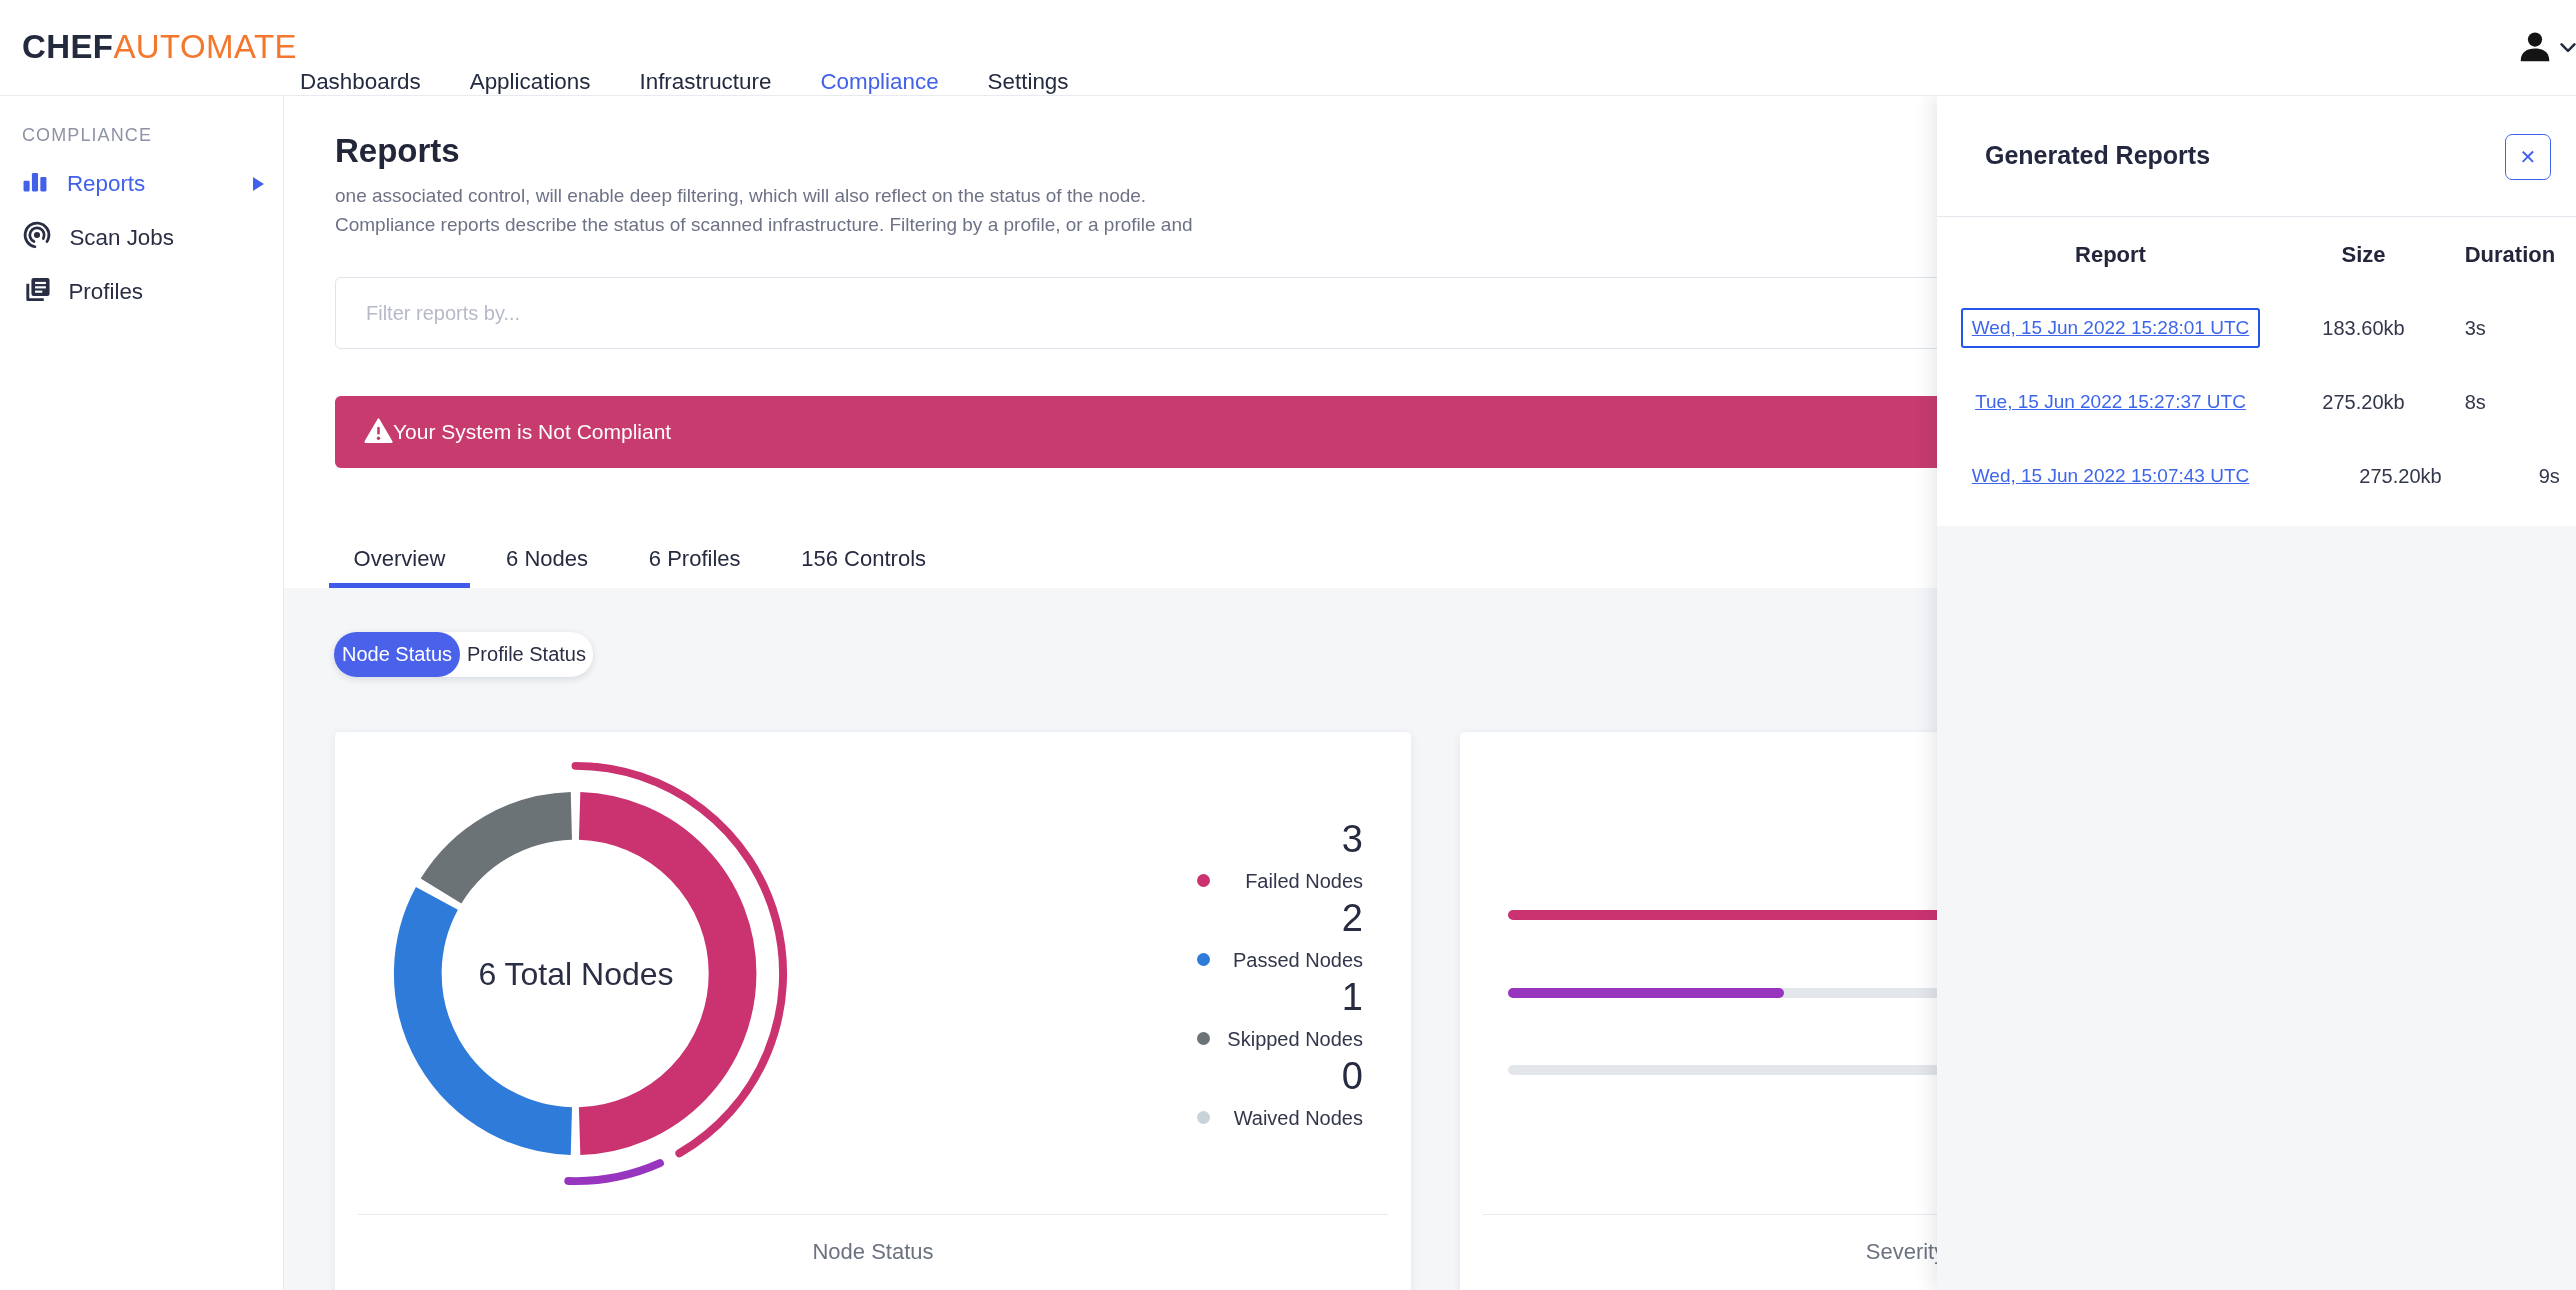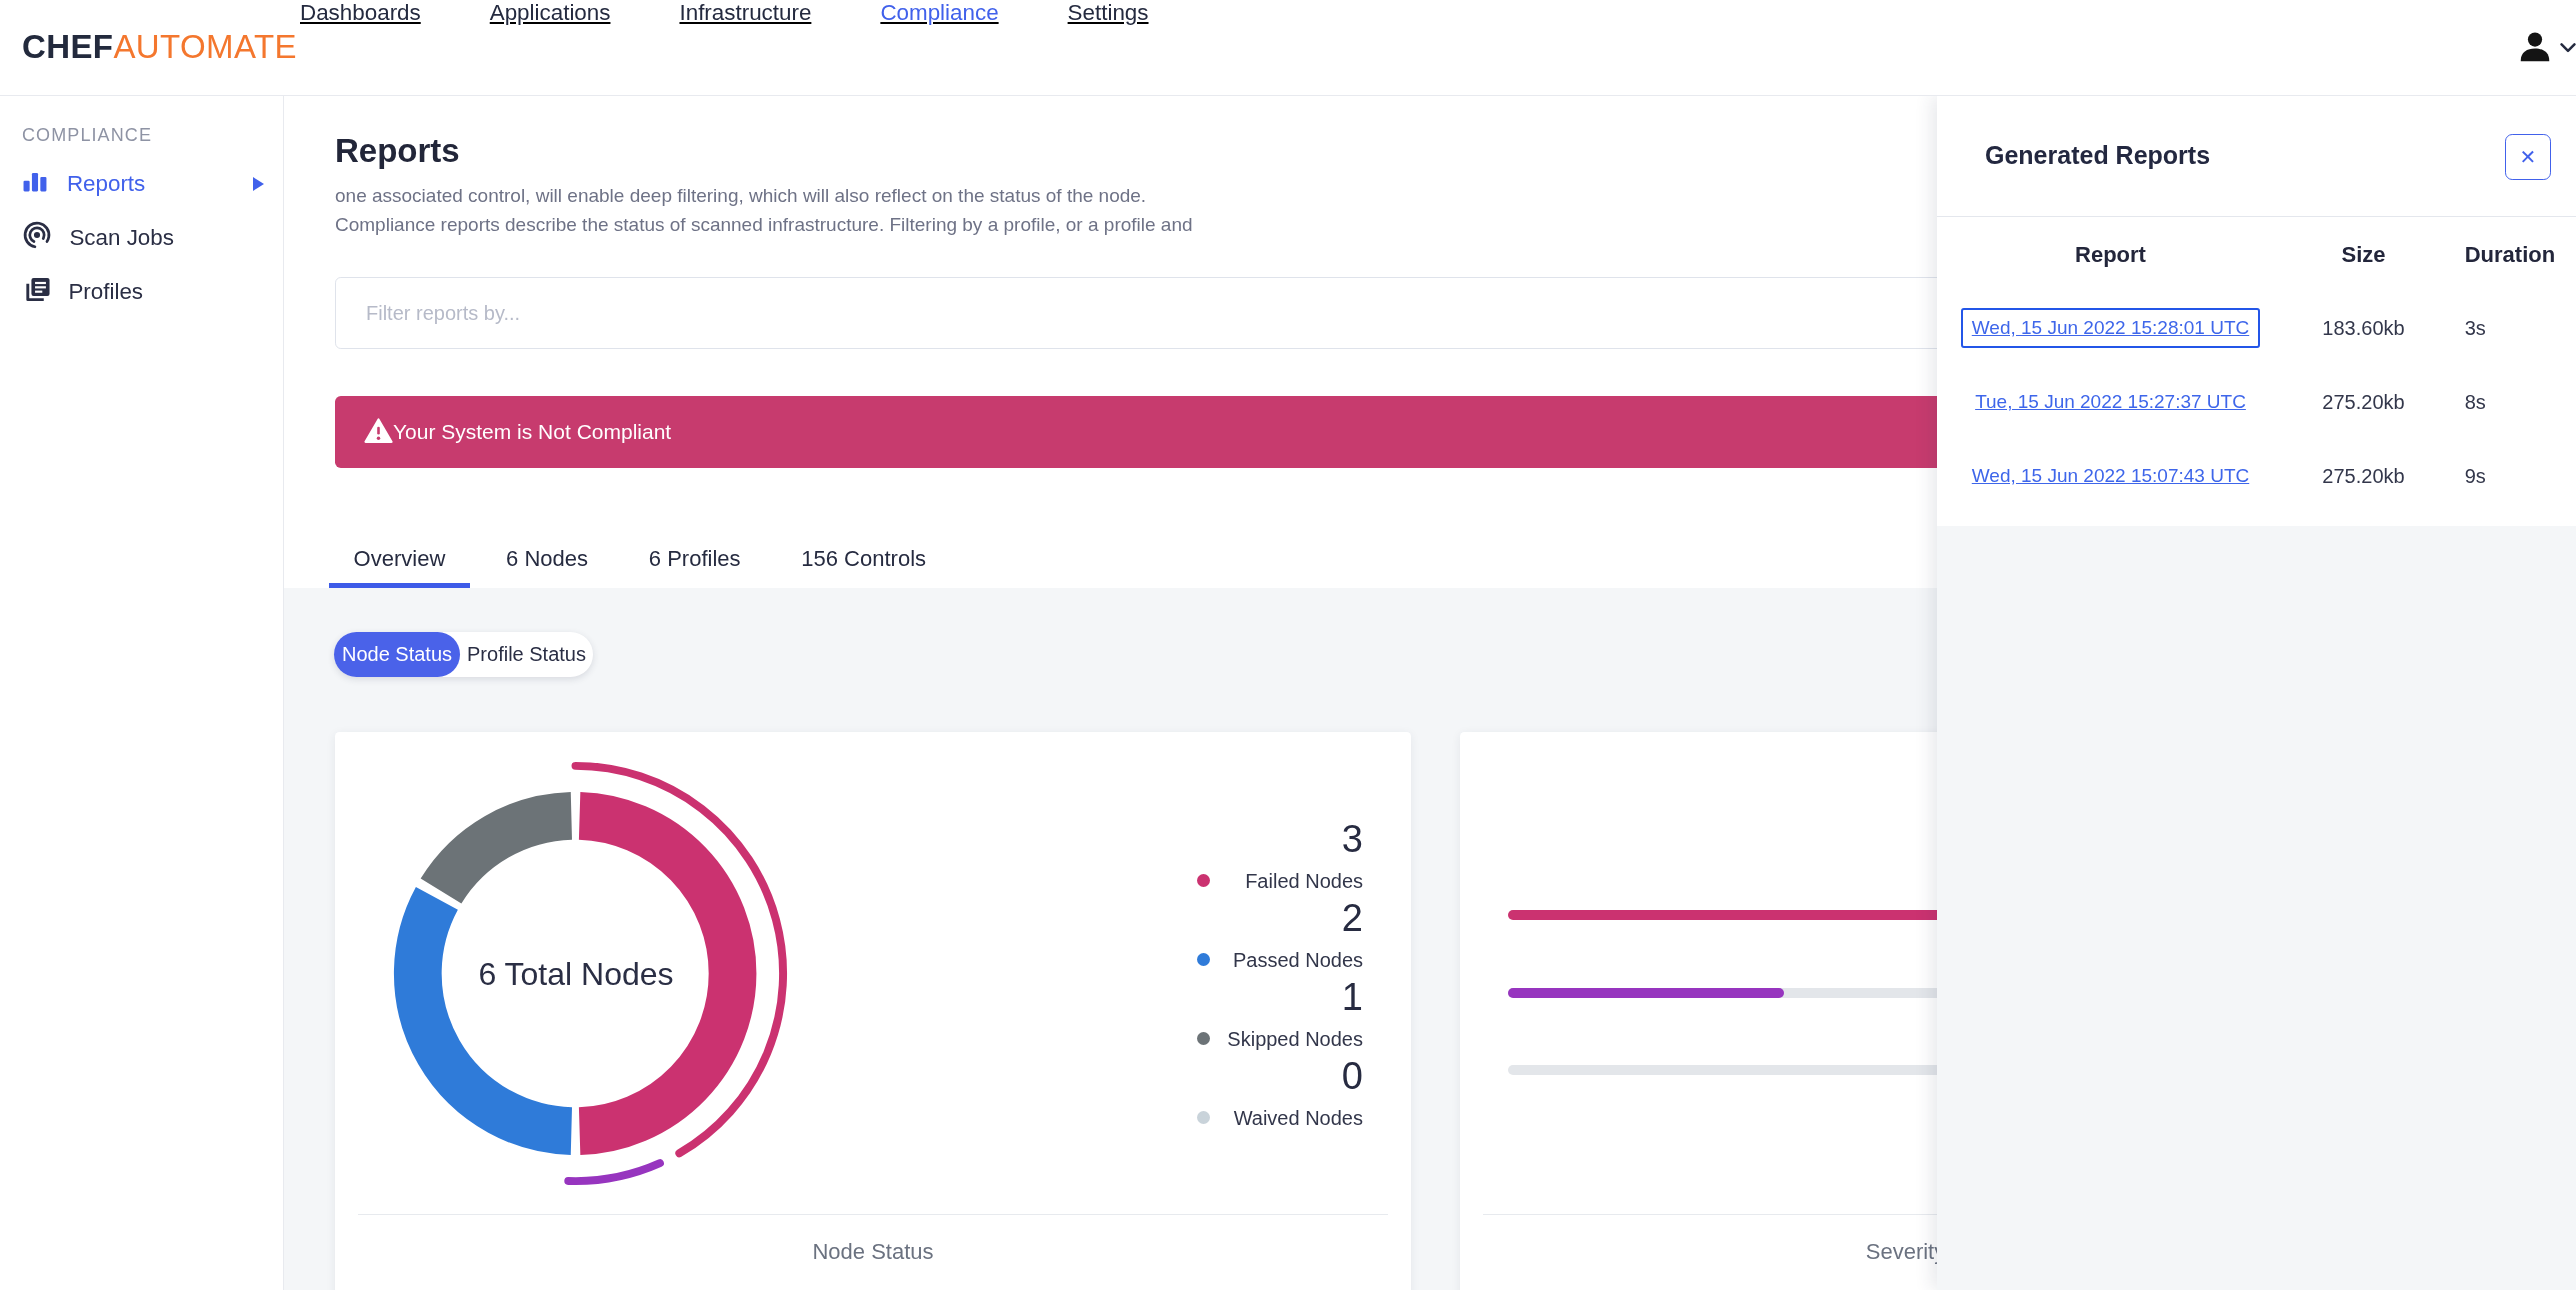--- a/index.html
+++ b/index.html
@@ -6,21 +6,21 @@
   html,body { width:100%; height:100%; }
   body { font-family:"Liberation Sans", sans-serif; background:#fff; overflow:hidden; }
   #screen { position:relative; width:2576px; height:1290px; background:#fff; overflow:hidden; }
 
   
   .topnav { position:absolute; left:0; top:0; width:2576px; height:96px; background:#fff;
             border-bottom:1.4px solid #E8EAEF; z-index:60; }
   .logo { position:absolute; left:22px; top:27.5px; font-size:33px; letter-spacing:0.4px; }
   .logo .chef { font-weight:800; color:#232A3D; }
   .logo .automate { font-weight:400; color:#F4772E; }
-  .navlinks { position:absolute; left:300px; top:0; height:95px; display:flex; gap:69px; align-items:flex-start;text-decoration:underline; }
+  .navlinks { position:absolute; left:300px; top:0; height:95px; display:flex; gap:49px; align-items:flex-end; }
   .navlink { font-size:22.4px; color:#242A3F; cursor:pointer; white-space:nowrap; }
   .navlink.active { color:#4161EB; }
   .user { position:absolute; left:2517px; top:29px; display:flex; align-items:center; gap:7.2px; cursor:pointer; }
 
   
   .sidebar { position:absolute; left:0; top:96px; width:284px; height:1194px; background:#fff;
              border-right:1.4px solid #E8EAEF; z-index:5; }
   .side-section { position:absolute; left:22px; top:29px; font-size:18px; letter-spacing:1.1px; color:#8E93A4; }
   .side-item { position:absolute; left:0; width:284px; height:38px; display:flex; align-items:center;
                gap:17.4px; padding-left:22px; font-size:22.4px; color:#2A2E44; cursor:pointer; }
@@ -266,21 +266,21 @@
     </div>
 
     <div class="prow" style="top:290px;">
       <div class="pcol1">
           <a class="rlink">Tue, 15 Jun 2022 15:27:37 UTC</a>
         </div>
       <div class="pcol2 pcell">275.20kb</div>
       <div class="pcol3 pcell">8s</div>
     </div>
 
-    <div class="prow" style="top:364px;">
+    <div class="prow" style="top:364px;gap:37px;">
       <div class="pcol1">
           <a class="rlink">Wed, 15 Jun 2022 15:07:43 UTC</a>
         </div>
       <div class="pcol2 pcell">275.20kb</div>
       <div class="pcol3 pcell">9s</div>
     </div>
   </div>
 
 </div>
 

